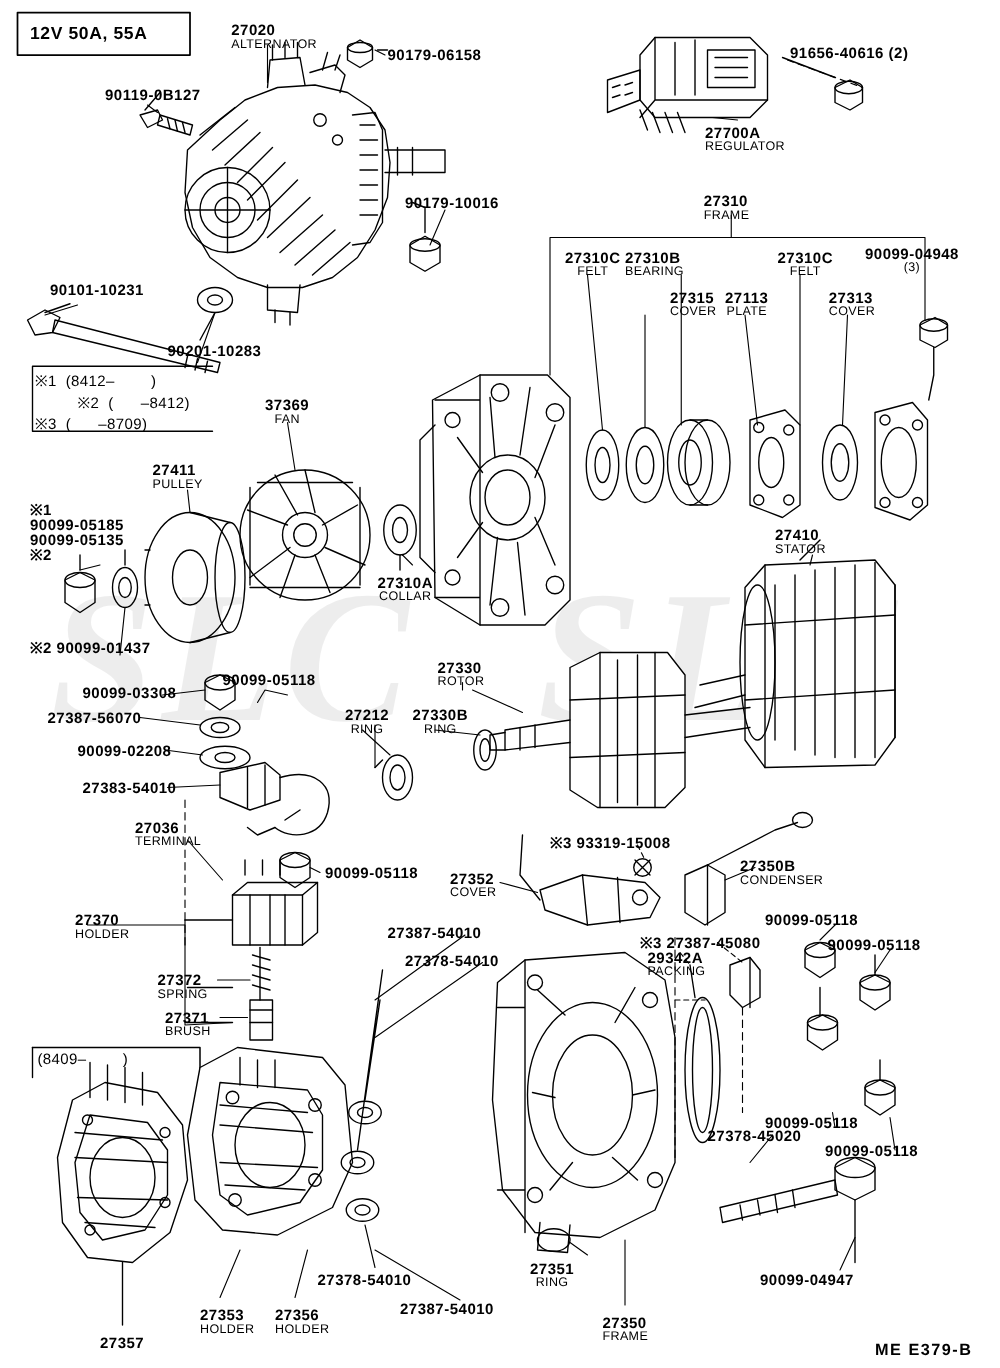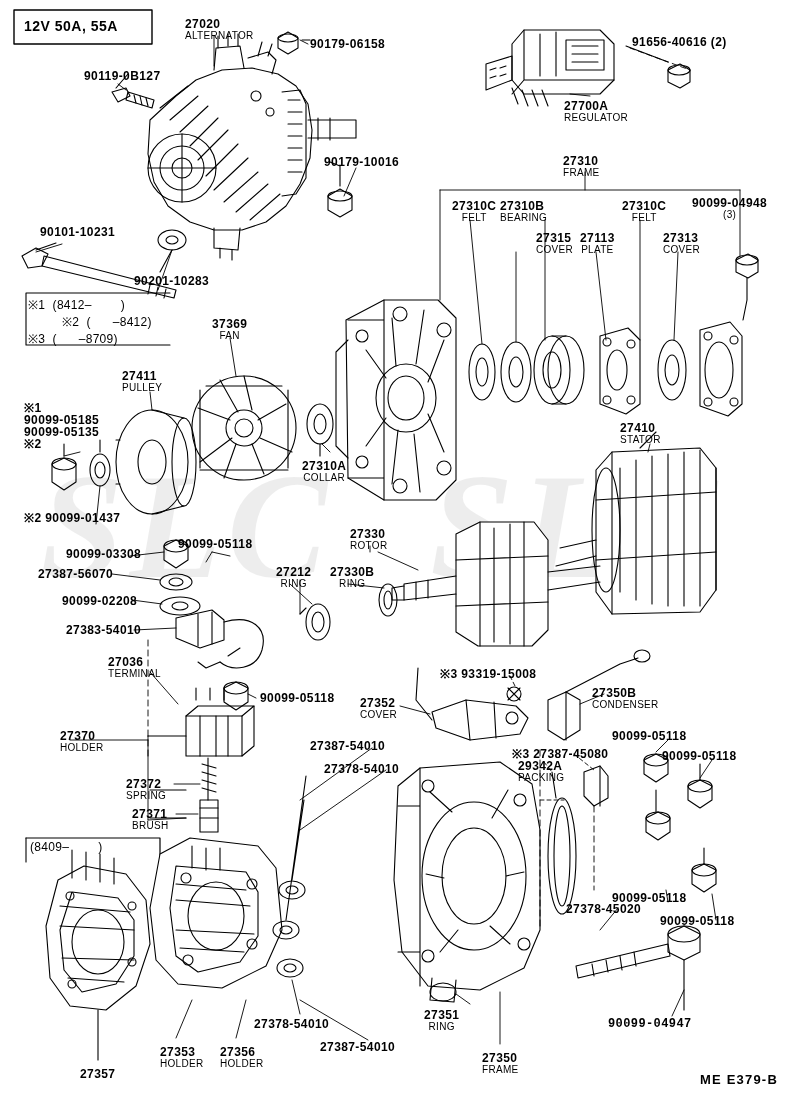--- a/index.html
+++ b/index.html
@@ -538,21 +538,21 @@
       <div class="lbl" style="left: 662px; top: 750px;"><span class="p">90099-05118</span></div>
       <div class="lbl" style="left: 518px; top: 760px;"><span class="p">29342A</span><span class="n">PACKING</span></div>
       <div class="lbl" style="left: 32px; top: 730px; margin-left: 28px;"><span class="p">27370</span><span class="n">HOLDER</span></div>
       <div class="lbl" style="left: 126px; top: 778px;"><span class="p">27372</span><span class="n">SPRING</span></div>
       <div class="lbl" style="left: 132px; top: 808px;"><span class="p">27371</span><span class="n">BRUSH</span></div>
       <div class="lbl" style="left: 310px; top: 740px;"><span class="p">27387-54010</span></div>
       <div class="lbl" style="left: 324px; top: 763px;"><span class="p">27378-54010</span></div>
       <div class="lbl" style="left: 612px; top: 892px;"><span class="p">90099-05118</span></div>
       <div class="lbl" style="left: 660px; top: 915px;"><span class="p">90099-05118</span></div>
       <div class="lbl" style="left: 566px; top: 903px;"><span class="p">27378-45020</span></div>
-      <div class="lbl" style="left: 608px; top: 1018px; font-family: Liberation Mono, monospace;"><span class="p">90099-04947</span></div>
+      <div class="lbl" style="left: 608px; top: 1018px;"><span class="p">90099-04947</span></div>
       <div class="lbl" style="left: 254px; top: 1018px;"><span class="p">27378-54010</span></div>
       <div class="lbl" style="left: 320px; top: 1041px;"><span class="p">27387-54010</span></div>
       <div class="lbl" style="left: 160px; top: 1046px;"><span class="p">27353</span><span class="n">HOLDER</span></div>
       <div class="lbl" style="left: 220px; top: 1046px;"><span class="p">27356</span><span class="n">HOLDER</span></div>
       <div class="lbl" style="left: 80px; top: 1068px;"><span class="p">27357</span></div>
       <div class="lbl" style="left: 424px; top: 1009px;"><span class="p">27351</span><span class="n">RING</span></div>
       <div class="lbl" style="left: 482px; top: 1052px;"><span class="p">27350</span><span class="n">FRAME</span></div>
     </div>
 </div>
 

